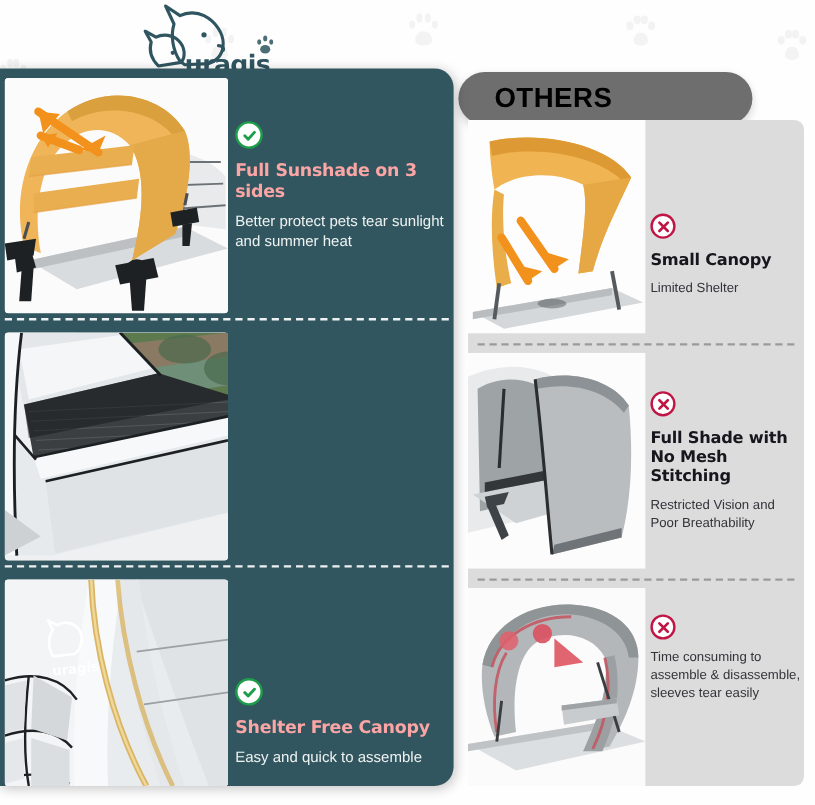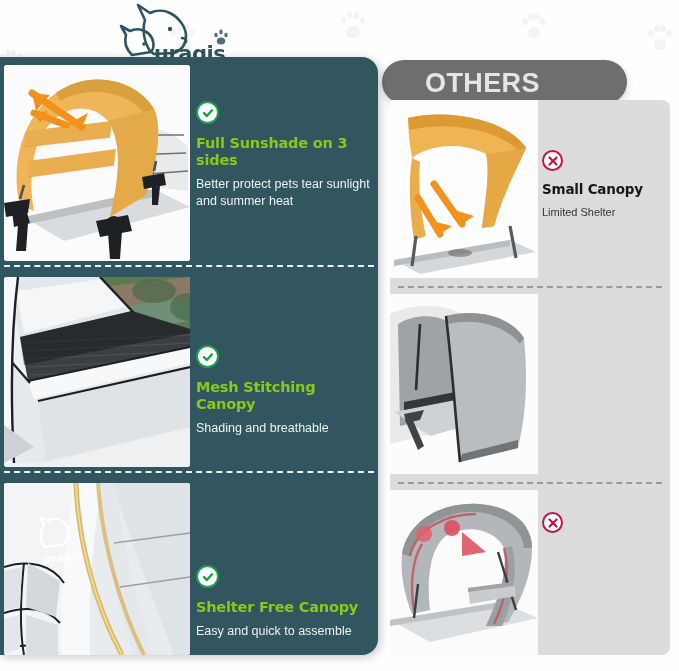--- a/index.html
+++ b/index.html
@@ -24,23 +24,22 @@
     font-family: "DejaVu Sans", sans-serif; font-weight: 700; font-size: 21px;
     color: #2f5560; letter-spacing: -.5px; }
 
   .others-badge {
     position: absolute; left: 382px; top: 60px; width: 245px; height: 44px;
     background: #6e6e6e; border-radius: 22px;
     box-shadow: 0 3px 7px rgba(0,0,0,.18);
   }
   .others-badge span {
     position: absolute; left: 30px; top: 8px;
-    font-size: 27px; font-weight: 700; color: #e5e5e5; letter-spacing: .4px;
+    font-size: 23px; font-weight: 700; color: #000000; letter-spacing: .4px;
     font-family: "Liberation Sans", sans-serif;
-    margin-left: 13px;
   }
 
   
   .panel-right {
     position: absolute; left: 390px; top: 100px; width: 280px; height: 555px;
     background: #dcdcdc; border-radius: 8px;
   }
   .panel-left {
     position: absolute; left: 0px; top: 57px; width: 378px; height: 598px;
     background: #32565f; border-radius: 0 16px 16px 0;
@@ -59,21 +58,21 @@
     border-top: 2px dashed #ffffff; opacity: .92;
   }
 
   .badge-ok {
     width: 23px; height: 23px; border-radius: 50%;
     background: #ffffff; border: 2.5px solid #1e9e4a;
     display: flex; align-items: center; justify-content: center;
   }
   .badge-ok svg { display: block; }
   .l-title {
-    margin-top: 11px; color: #84cc16; font-weight: 700; font-size: 14.5px;
+    margin-top: 11px; color: #fca5a5; font-weight: 700; font-size: 14.5px;
     line-height: 1.18; letter-spacing: -.2px;
     font-family: "DejaVu Sans", sans-serif;
   }
   .l-sub {
     margin-top: 7px; color: #eef2f2; font-size: 12.5px; line-height: 1.35;
     font-family: "Liberation Sans", sans-serif;
   }
 
   
   .rrow { position: absolute; width: 280px; left: 0; }
@@ -181,21 +180,21 @@
           </g>
           <path d="M72 124 L64 110 L84 116 Z" fill="#f2921d"></path>
           <path d="M50 134 L42 121 L62 126 Z" fill="#f2921d"></path>
           <g stroke="#555a5e" stroke-width="3.2" fill="none">
             <path d="M120 126 L126 158"></path>
             <path d="M26 136 L22 166"></path>
           </g>
           <ellipse cx="70" cy="153" rx="12" ry="4" fill="#4a4f53" opacity=".45"></ellipse>
         </svg>
       </div>
-      <div class="rcontent" style="padding-top:50px;">
+      <div class="rcontent" style="padding-top:78px;">
         <div class="badge-no">
           <svg width="12" height="12" viewBox="0 0 12 12">
               <g stroke="#bf1645" stroke-width="2.2" stroke-linecap="round">
                 <path d="M2.5 2.5 L9.5 9.5"></path>
                 <path d="M9.5 2.5 L2.5 9.5"></path>
               </g>
             </svg>
         </div>
         <div class="r-title">Small Canopy</div>
         <div class="r-sub">Limited Shelter</div>
@@ -215,20 +214,32 @@
           <path d="M56 22 C86 14 120 22 134 44 L130 50 C114 30 84 24 58 30 Z" fill="#8d9296"></path>
           <path d="M128 154 L70 168 L72 160 L128 146 Z" fill="#6f7478"></path>
           <g stroke="#2a2e31" stroke-width="2.6" fill="none">
             <path d="M56 22 C62 72 66 128 70 168"></path>
             <path d="M30 30 L26 96"></path>
           </g>
           <path d="M22 124 L34 152 L28 156 L16 128 Z" fill="#3e4347"></path>
           <path d="M14 120 L34 116 L30 126 L16 129 Z" fill="#3e4347"></path>
         </svg>
       </div>
+      <div class="rcontent" style="padding-top:32px;">
+        <div class="badge-no">
+          <svg width="12" height="12" viewBox="0 0 12 12">
+              <g stroke="#bf1645" stroke-width="2.2" stroke-linecap="round">
+                <path d="M2.5 2.5 L9.5 9.5"></path>
+                <path d="M9.5 2.5 L2.5 9.5"></path>
+              </g>
+            </svg>
+        </div>
+        <div class="r-title">Full Shade with No Mesh Stitching</div>
+        <div class="r-sub">Restricted Vision and Poor Breathability</div>
+      </div>
     </div>
     <div class="divider-r" style="top:382px;"></div>
 
     <div class="rrow" style="top:390px;height:165px;">
       <div class="rphoto">
         <svg width="148" height="165" viewBox="0 0 148 165">
           <rect width="148" height="165" fill="#fbfbfb"></rect>
           <path d="M0 130 L110 112 L148 128 L40 152 Z" fill="#dcdfe1"></path>
           <path d="M0 130 L110 112 L110 118 L0 136 Z" fill="#bfc3c6"></path>
           <path d="M12 64 C18 30 52 12 88 14 C122 16 142 34 142 58 C142 86 130 112 118 132 L96 136 C110 106 118 80 114 58 C104 38 76 34 56 46 C42 56 36 84 40 120 L22 124 C14 104 10 82 12 64 Z" fill="#b3b7ba"></path>
@@ -252,20 +263,21 @@
       </div>
       <div class="rcontent" style="padding-top:22px;">
         <div class="badge-no">
           <svg width="12" height="12" viewBox="0 0 12 12">
               <g stroke="#bf1645" stroke-width="2.2" stroke-linecap="round">
                 <path d="M2.5 2.5 L9.5 9.5"></path>
                 <path d="M9.5 2.5 L2.5 9.5"></path>
               </g>
             </svg>
         </div>
+        <div class="r-sub">Time consuming to assemble &amp; disassemble, sleeves tear easily</div>
       </div>
     </div>
   </div>
 
   <div class="panel-left">
 
     <div class="lrow" style="top:4px;height:196px;">
       <div class="lphoto">
         <svg width="186" height="196" viewBox="0 0 186 196">
           <rect width="186" height="196" fill="#fbfbfb"></rect>
@@ -353,29 +365,20 @@
             <path d="M34 124 L186 90"></path>
           </g>
           <path d="M0 0 L14 0 C8 48 6 110 10 186 L0 186 Z" fill="#f6f8f9"></path>
           <g stroke="#1c2023" stroke-width="2.4" fill="none">
             <path d="M14 0 C8 48 6 110 10 186"></path>
             <path d="M96 0 L130 36"></path>
           </g>
           <path d="M0 148 L30 170 L0 186 Z" fill="#cdd1d3"></path>
         </svg>
       </div>
-      <div class="lcontent" style="padding-top:72px;">
-        <div class="badge-ok">
-          <svg width="14" height="14" viewBox="0 0 14 14">
-              <path d="M3 7.2 L5.8 10 L11 4.3" stroke="#1e9e4a" stroke-width="2.4" fill="none" stroke-linecap="round" stroke-linejoin="round"></path>
-            </svg>
-        </div>
-        <div class="l-title">Mesh Stitching Canopy</div>
-        <div class="l-sub">Shading and breathable</div>
-      </div>
     </div>
     <div class="divider-l" style="top:414px;"></div>
 
     <div class="lrow" style="top:422px;height:172px;">
       <div class="lphoto">
         <svg width="186" height="172" viewBox="0 0 186 172">
           <rect width="186" height="172" fill="#eceff0"></rect>
           <path d="M0 0 L186 0 L186 172 L0 172 Z" fill="#e9ecee"></path>
           <path d="M96 0 C86 60 82 120 84 172 L0 172 L0 0 Z" fill="#f2f4f5"></path>
           <path d="M108 0 C128 60 150 120 170 172 L186 172 L186 0 Z" fill="#dfe3e5"></path>

